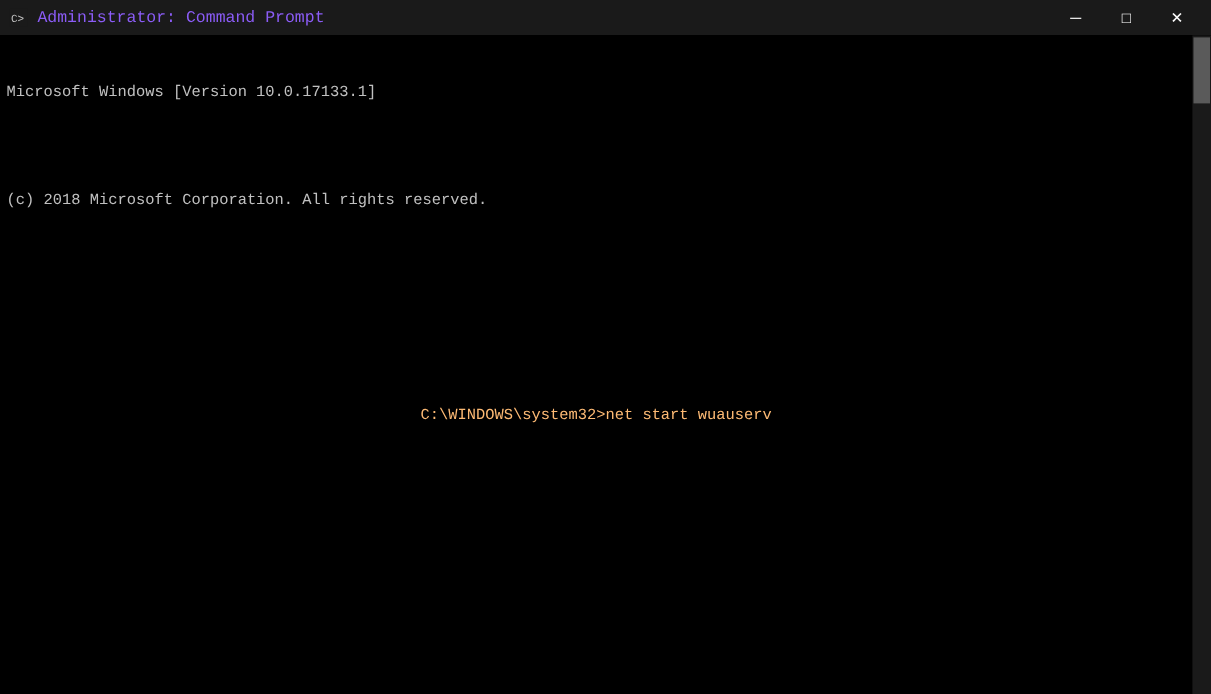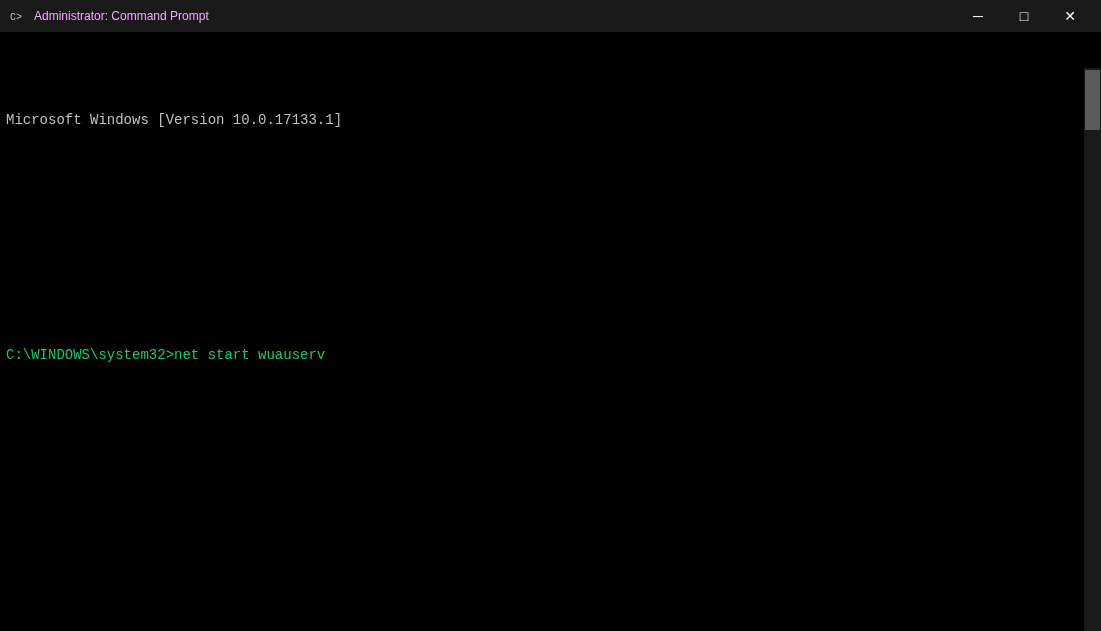--- a/index.html
+++ b/index.html
@@ -47,23 +47,23 @@
       align-items: center;
       justify-content: center;
     }
 
     .cmd-icon svg {
       width: 16px;
       height: 16px;
     }
 
     .title-text {
-      color: #f0abfc;
-      font-size: 12px;
-      font-family: Liberation Sans, sans-serif;
+      color: #8b5cf6;
+      font-size: 15px;
+      font-family: Liberation Mono, monospace;
     }
 
     .title-bar-controls {
       display: flex;
       align-items: center;
       gap: 0;
     }
 
     .title-bar-btn {
       width: 46px;
@@ -78,21 +78,20 @@
       border: none;
       font-family: 'Segoe UI', Arial, sans-serif;
     }
 
     .terminal-area {
       flex: 1;
       background: #000;
       display: flex;
       overflow: hidden;
       position: relative;
-      margin-top: 36px;
     }
 
     .terminal-content {
       flex: 1;
       padding: 4px 6px;
       color: #c0c0c0;
       font-size: 14px;
       font-family: 'Courier New', Courier, monospace;
       line-height: 1.4;
       white-space: pre;
@@ -116,21 +115,22 @@
     }
 
     .line {
       display: block;
       color: #c0c0c0;
       font-size: 14px;
       font-family: 'Courier New', Courier, monospace;
     }
 
     .prompt-line {
-      color: #22c55e;
+      color: #fdba74;
+      text-align: center;
     }
   </style>
 </head>
 <body>
 
 <div class="window">
 
   <div class="title-bar">
     <div class="title-bar-left">
       <div class="cmd-icon">
@@ -145,20 +145,21 @@
       <button class="title-bar-btn">─</button>
       <button class="title-bar-btn">□</button>
       <button class="title-bar-btn close">✕</button>
     </div>
   </div>
 
   <div class="terminal-area">
     <div class="terminal-content">
       <span class="line">Microsoft Windows [Version 10.0.17133.1]</span>
       <br>
+      <span class="line">(c) 2018 Microsoft Corporation. All rights reserved.</span>
       <br>
       <span class="line">&nbsp;</span>
       <br>
       <span class="line prompt-line">C:\WINDOWS\system32&gt;net start wuauserv</span>
       <br>
       <br>
       <br>
       
       <br>
       

